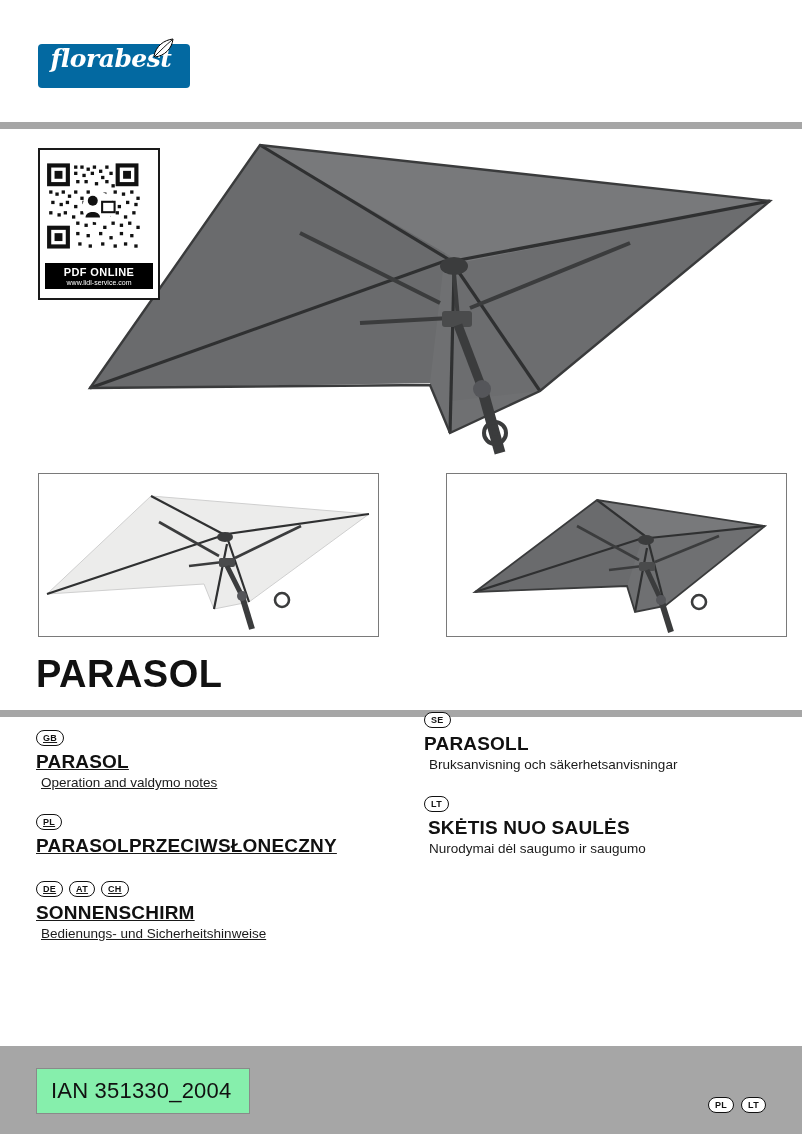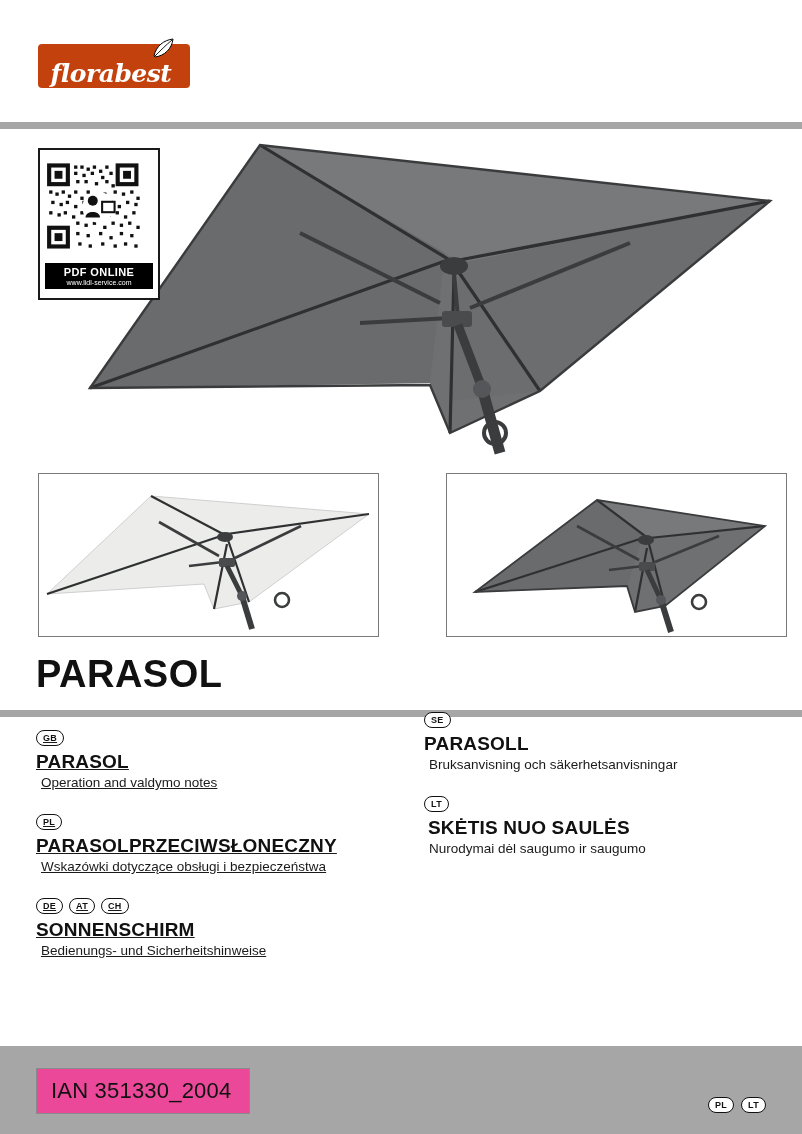--- a/index.html
+++ b/index.html
@@ -21,25 +21,25 @@
   .logo-wrap {
     position: absolute;
     top: 44px;
     left: 38px;
     width: 152px;
     height: 44px;
   }
   .logo-box {
     width: 100%;
     height: 100%;
-    background: #c2410c;
+    background: #0369a1;
     border-radius: 4px;
     position: relative;
     display: flex;
-    align-items: flex-end;
+    align-items: flex-start;
     justify-content: center;
   }
   .logo-text {
     color: #ffffff;
     font-family: "DejaVu Serif", serif;
     font-style: italic;
     font-weight: bold;
     font-size: 25px;
     letter-spacing: -0.5px;
     padding-right: 6px;
@@ -167,21 +167,21 @@
     padding-left: 5px;
     color: #1a1a1a;
   }
   .lang-title.indent { padding-left: 4px; }
 
   
   .ian-box {
     position: absolute;
     top: 1068px;
     left: 36px;
-    background: #ec4899;
+    background: #86efac;
     border: 1.5px solid #8a8a8a;
     padding: 9px 18px 9px 14px;
   }
   .ian-text {
     font-size: 22px;
     color: #111111;
     letter-spacing: 0.2px;
   }
   .footer-flags {
     position: absolute;
@@ -415,21 +415,20 @@
     </div>
     <div class="lang-title">PARASOL</div>
     <div class="lang-sub">Operation and valdymo notes</div>
   </div>
 
   <div class="lang-block">
     <div class="flags">
       <span class="flag">PL</span>
     </div>
     <div class="lang-title">PARASOLPRZECIWSŁONECZNY</div>
-    <div class="lang-sub">Wskazówki dotyczące obsługi i bezpieczeństwa</div>
   </div>
 
   <div class="lang-block">
     <div class="flags">
       <span class="flag">DE</span>
       <span class="flag">AT</span>
       <span class="flag">CH</span>
     </div>
     <div class="lang-title">SONNENSCHIRM</div>
     <div class="lang-sub">Bedienungs- und Sicherheitshinweise</div>

